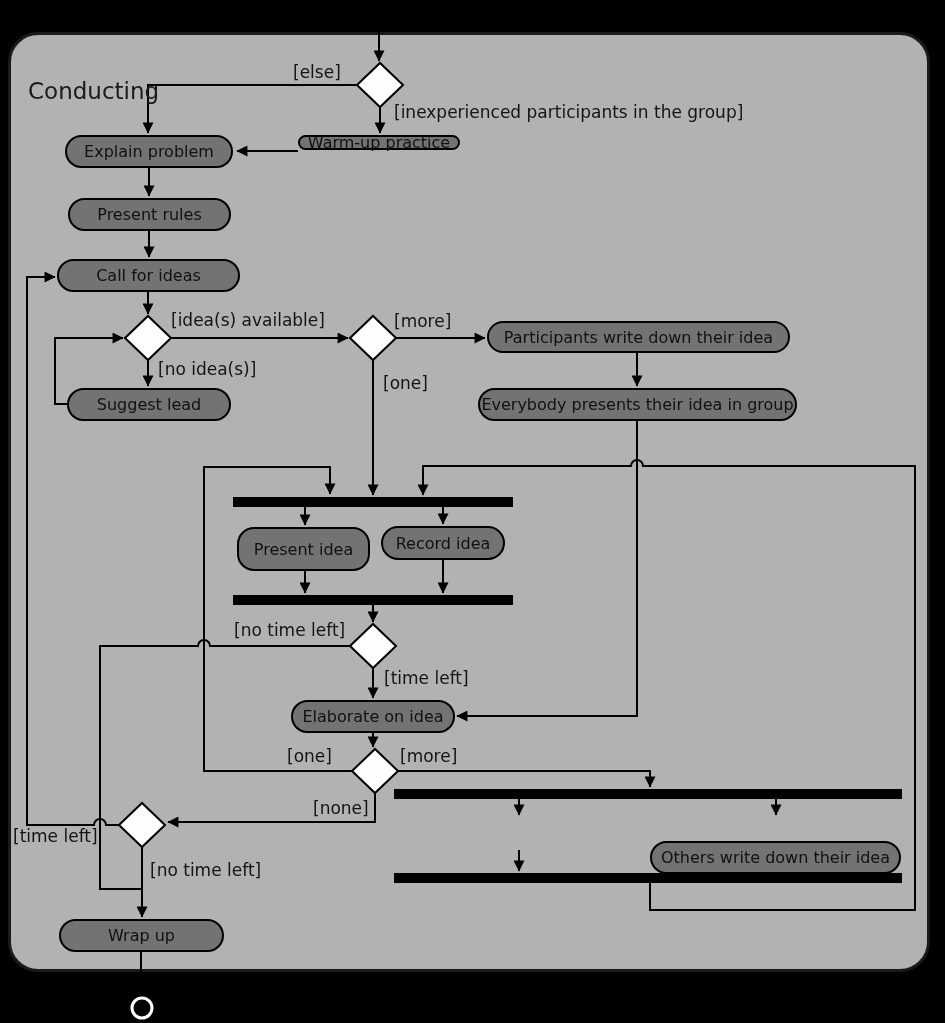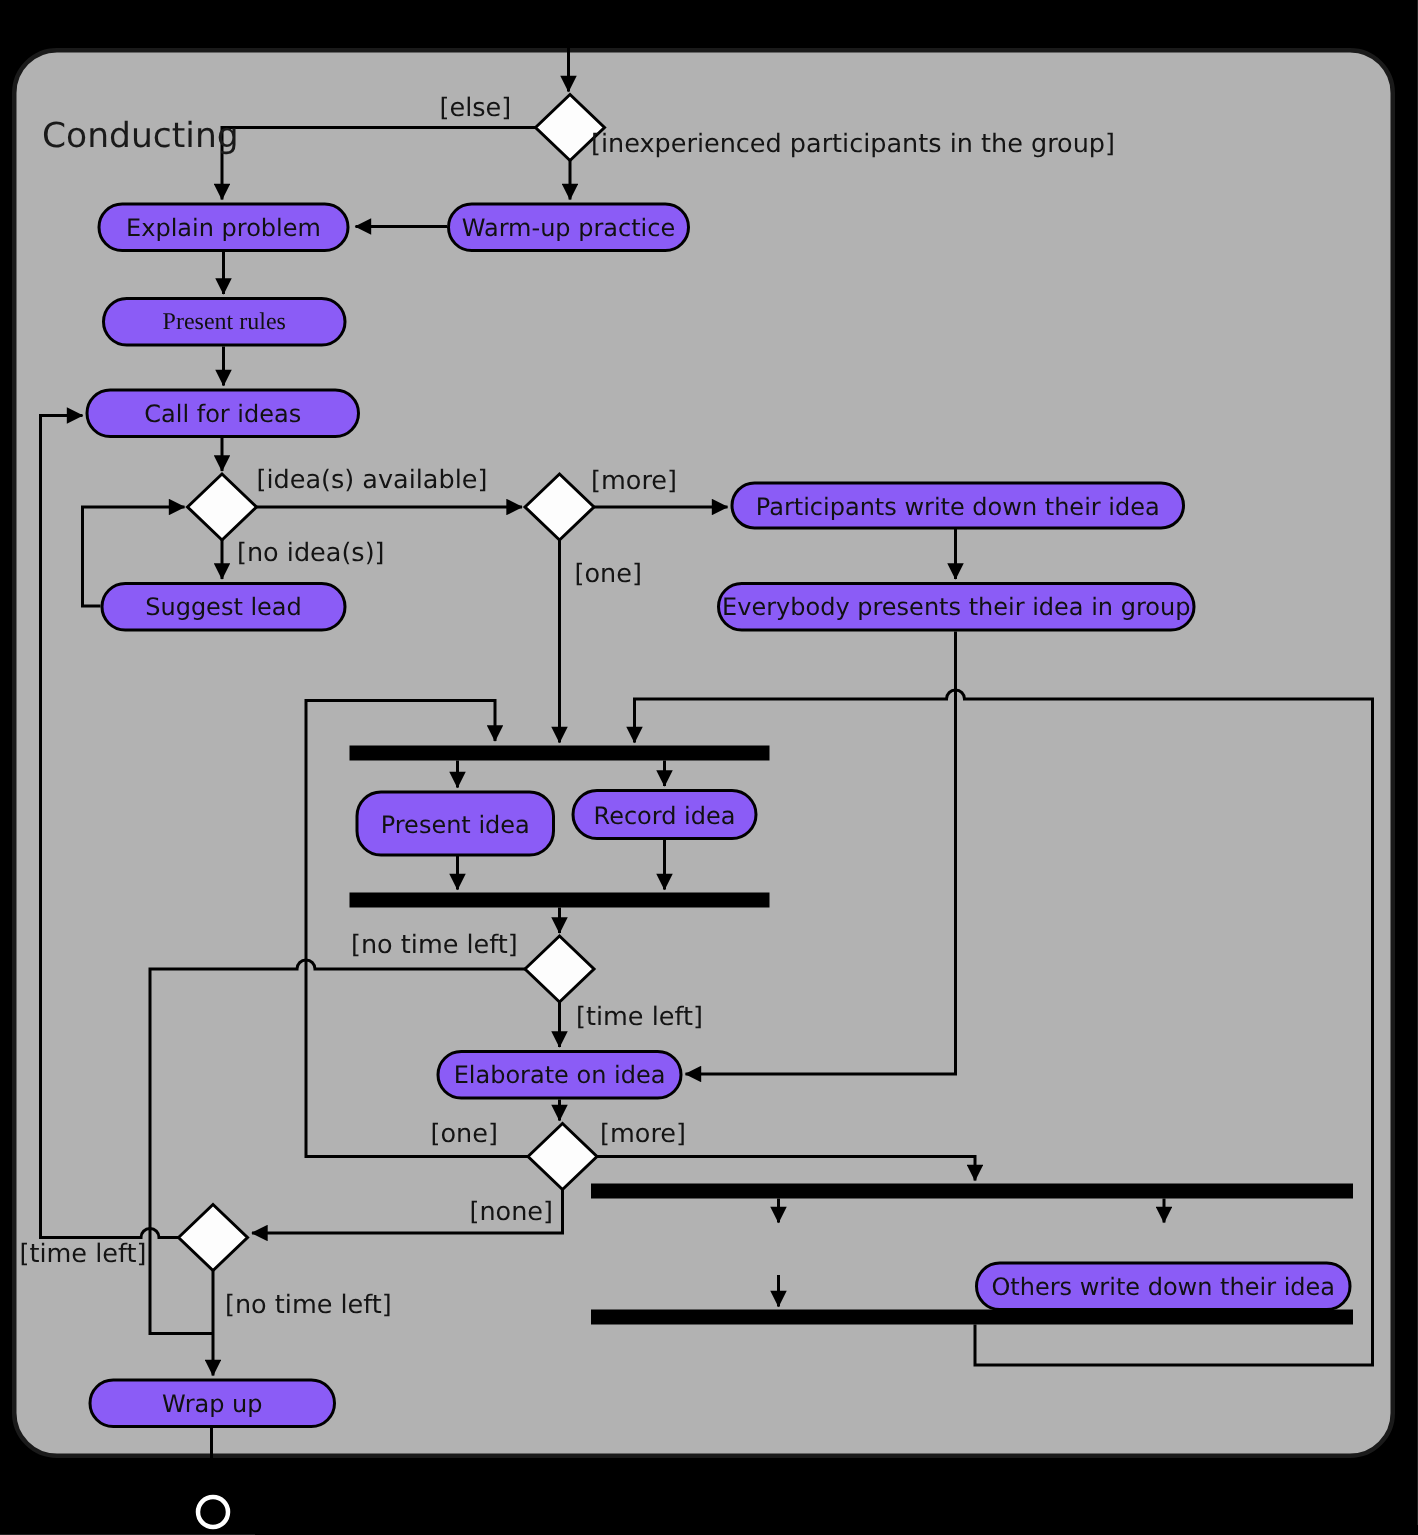--- a/index.html
+++ b/index.html
@@ -11,21 +11,21 @@
     position:absolute;left:8px;top:32px;width:922px;height:940px;
     background:#b2b2b2;border:3px solid #1a1a1a;border-radius:30px;
     box-sizing:border-box;
   }
   .title{
     position:absolute;left:28px;top:42px;font-size:23px;color:#1a1a1a;z-index:3;margin-top:36px;
   }
   svg.edges{position:absolute;left:0;top:0;z-index:2;}
   .e{fill:none;stroke:#000;stroke-width:2px;}
   .node{
-    position:absolute;z-index:3;background:#8b5cf6;border:2px solid #000;
+    position:absolute;z-index:3;background:#737373;border:2px solid #000;
     border-radius:17px;box-sizing:border-box;display:flex;align-items:center;
     justify-content:center;font-size:16px;color:#111;white-space:nowrap;
   }
   .elabel{
     position:absolute;z-index:3;font-size:17px;color:#141414;white-space:nowrap;
   }
 </style>
 </head>
 <body>
 
@@ -90,34 +90,34 @@
       <rect x="233" y="497" width="280" height="10"></rect>
       <rect x="233" y="595" width="280" height="10"></rect>
       <rect x="394" y="789" width="508" height="10"></rect>
       <rect x="394" y="873" width="508" height="10"></rect>
     </g>
 
     <circle cx="142" cy="1008" r="10" fill="none" stroke="#fff" stroke-width="3"></circle>
   </svg>
 
   <div class="node" style="left:65px;top:135px;width:168px;height:33px;">Explain problem</div>
-  <div class="node" style="left:298px;top:135px;width:162px;height:33px;text-align:center;">Warm-up practice</div>
-  <div class="node" style="left:68px;top:198px;width:163px;height:33px;font-family:Liberation Serif, serif;">Present rules</div>
+  <div class="node" style="left:298px;top:135px;width:162px;height:15px;text-align:center;">Warm-up practice</div>
+  <div class="node" style="left:68px;top:198px;width:163px;height:33px;">Present rules</div>
   <div class="node" style="left:57px;top:259px;width:183px;height:33px;">Call for ideas</div>
   <div class="node" style="left:67px;top:388px;width:164px;height:33px;">Suggest lead</div>
   <div class="node" style="left:487px;top:321px;width:303px;height:32px;">Participants write down their idea</div>
   <div class="node" style="left:478px;top:388px;width:319px;height:33px;">Everybody presents their idea in group</div>
   <div class="node" style="left:237px;top:527px;width:133px;height:44px;">Present idea</div>
   <div class="node" style="left:381px;top:526px;width:124px;height:34px;text-align:center;">Record idea</div>
   <div class="node" style="left:291px;top:700px;width:164px;height:33px;">Elaborate on idea</div>
   <div class="node" style="left:650px;top:817px;width:251px;height:33px;margin-top:24px;">Others write down their idea</div>
   <div class="node" style="left:59px;top:919px;width:165px;height:33px;">Wrap up</div>
 
   <div class="elabel" style="left:277px;top:62px;margin-left:16px;">[else]</div>
-  <div class="elabel" style="left:394px;top:86px;">[inexperienced participants in the group]</div>
+  <div class="elabel" style="left:394px;top:102px;">[inexperienced participants in the group]</div>
   <div class="elabel" style="left:171px;top:310px;">[idea(s) available]</div>
   <div class="elabel" style="left:394px;top:311px;">[more]</div>
   <div class="elabel" style="left:158px;top:359px;">[no idea(s)]</div>
   <div class="elabel" style="left:383px;top:373px;">[one]</div>
   <div class="elabel" style="left:234px;top:620px;">[no time left]</div>
   <div class="elabel" style="left:384px;top:668px;">[time left]</div>
   <div class="elabel" style="left:287px;top:746px;">[one]</div>
   <div class="elabel" style="left:400px;top:746px;">[more]</div>
   <div class="elabel" style="left:313px;top:798px;">[none]</div>
   <div class="elabel" style="left:13px;top:826px;">[time left]</div>

